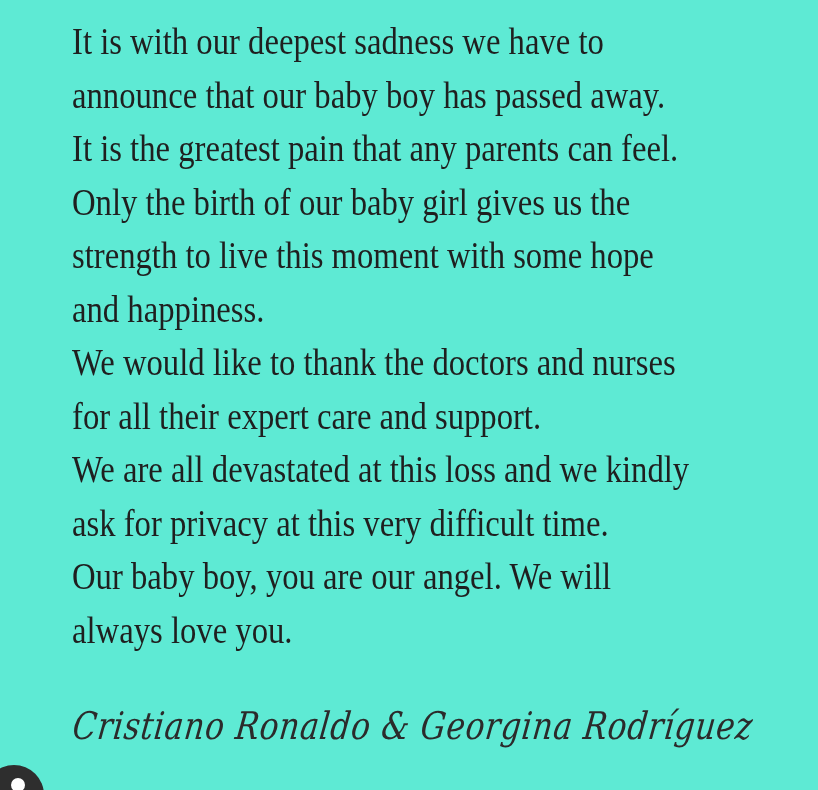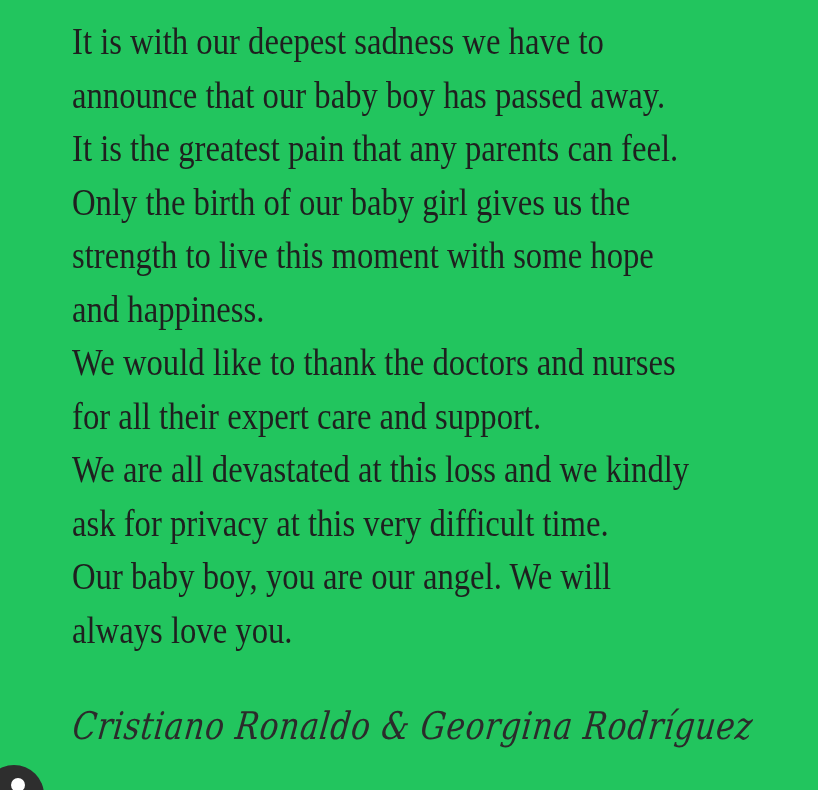--- a/index.html
+++ b/index.html
@@ -4,21 +4,21 @@
 <style>
   html, body {
     margin: 0;
     padding: 0;
     background: #ffffff;
   }
   .canvas {
     position: relative;
     width: 818px;
     height: 790px;
-    background: #22c55e;
+    background: #5eead4;
     overflow: hidden;
     font-family: "Liberation Serif", serif;
   }
   
   .statement-lines {
     position: absolute;
     left: 72px;
     top: 15px;
     width: 840px;
     transform: scaleX(0.86);

